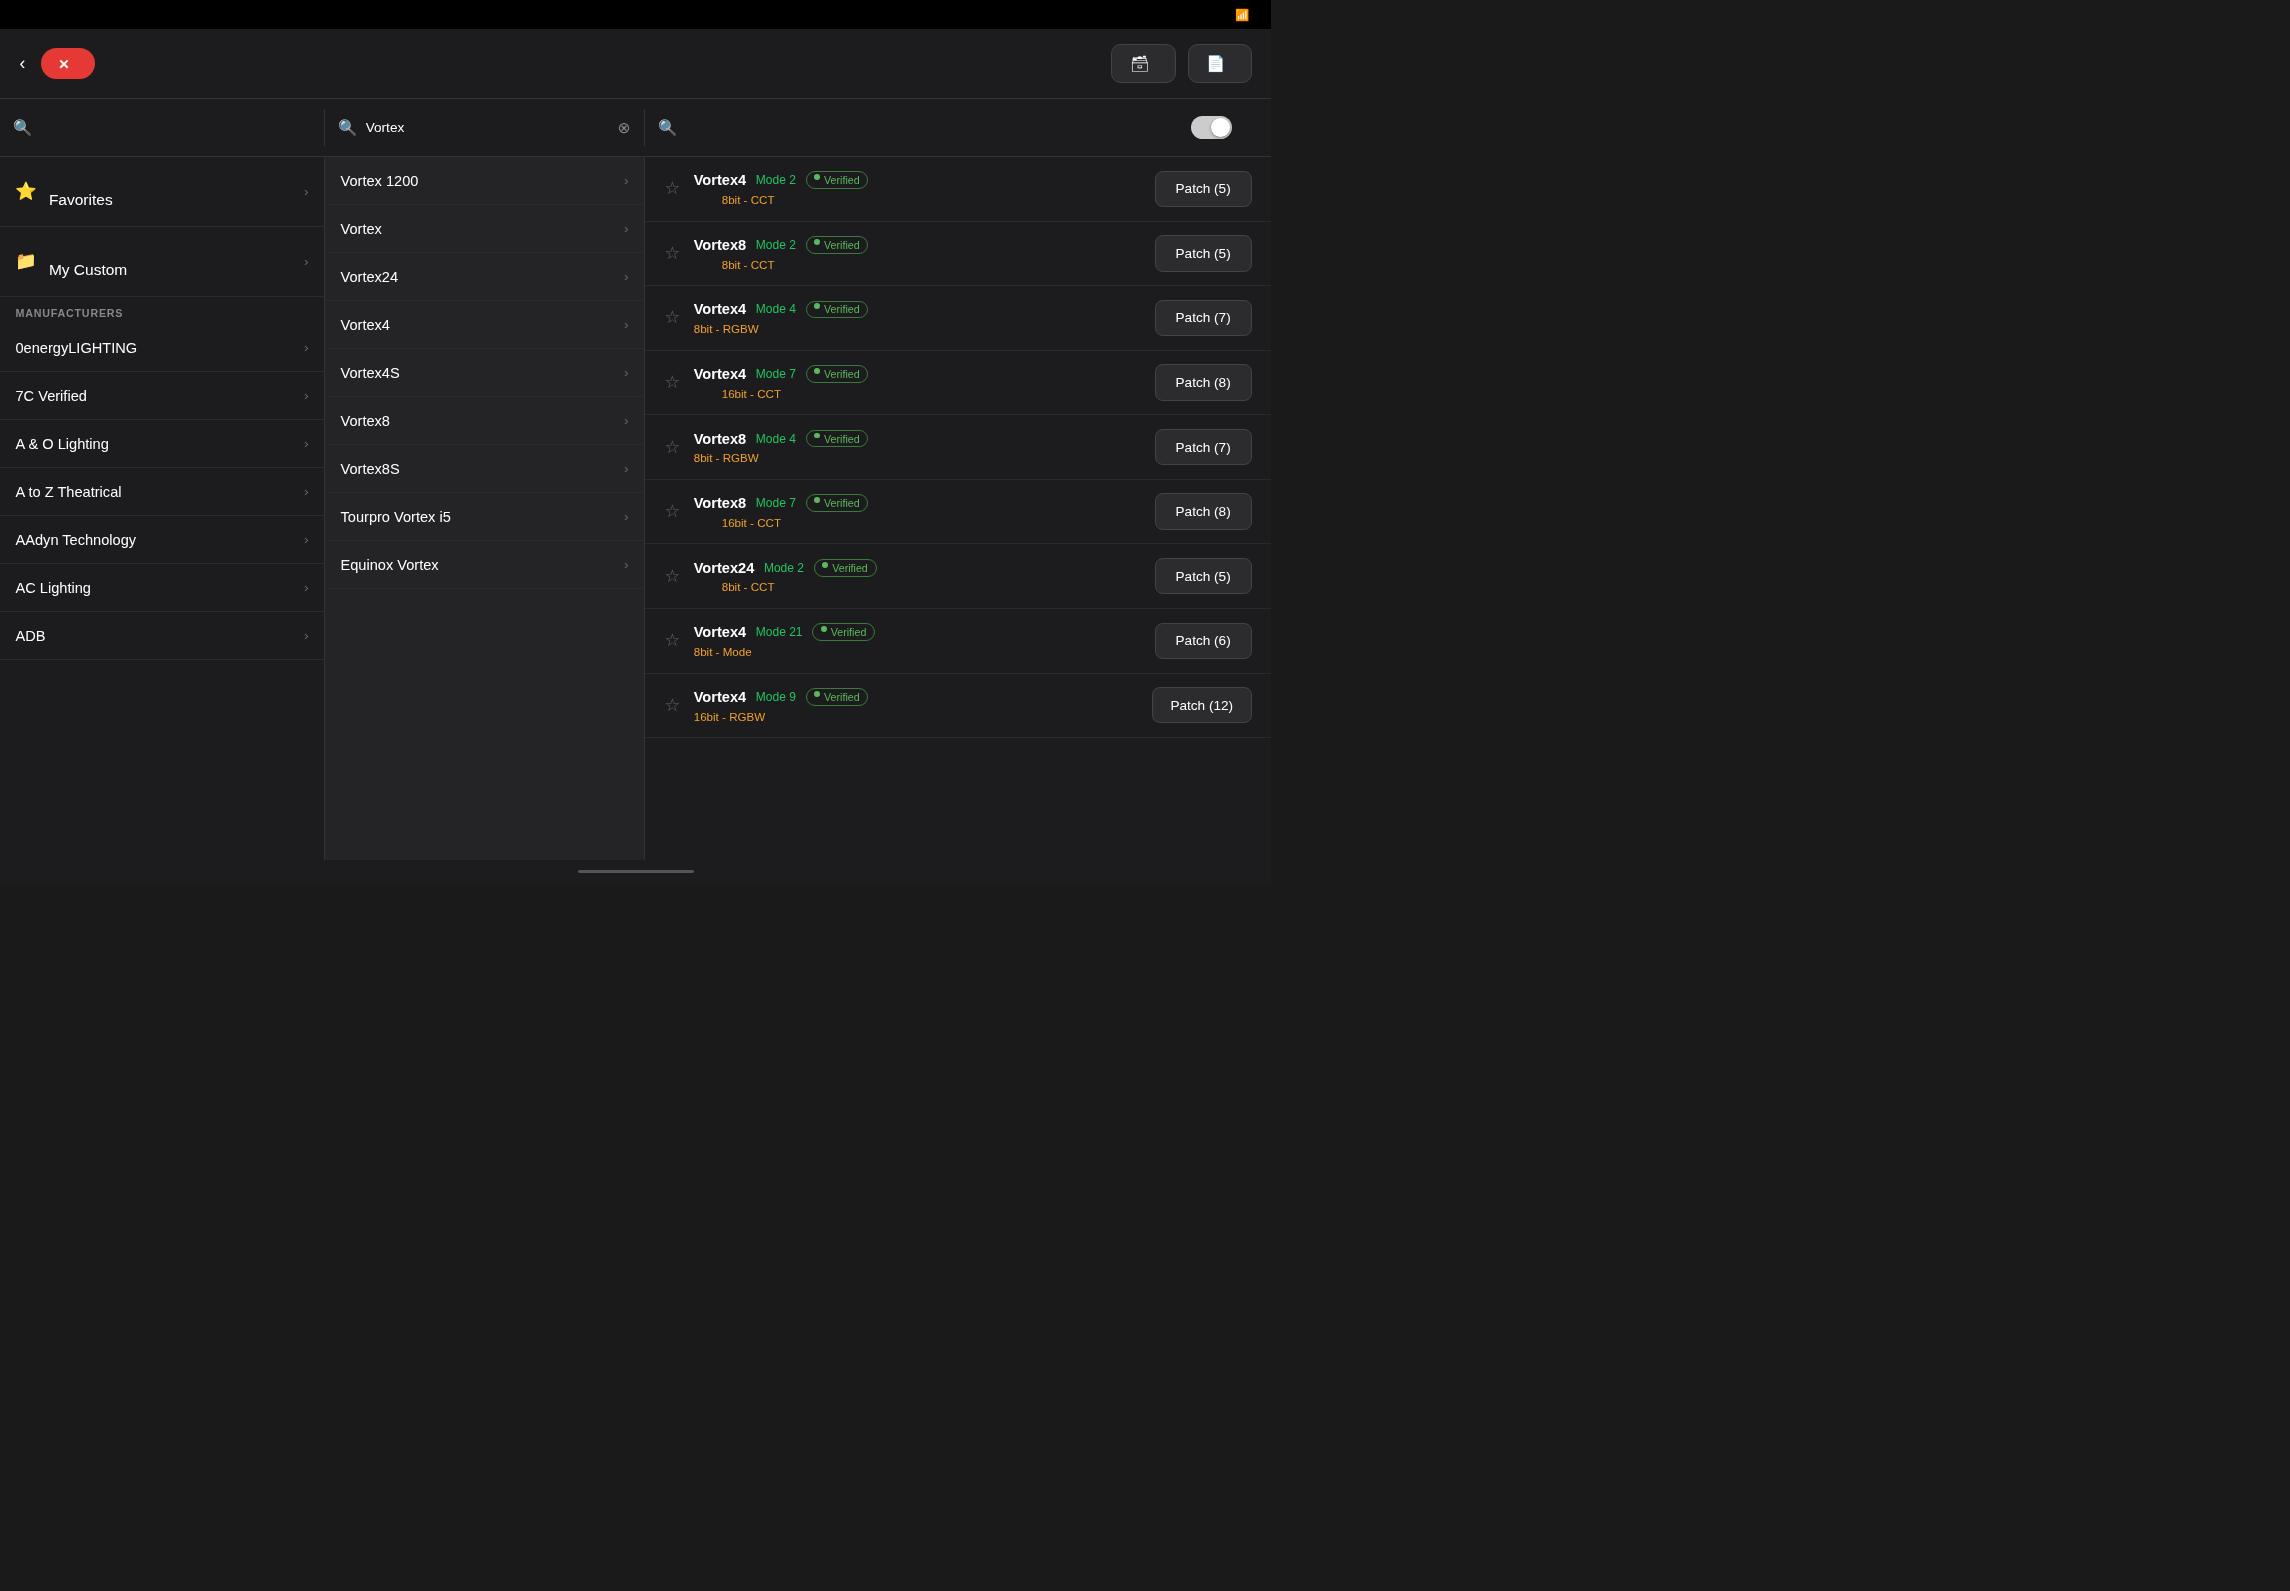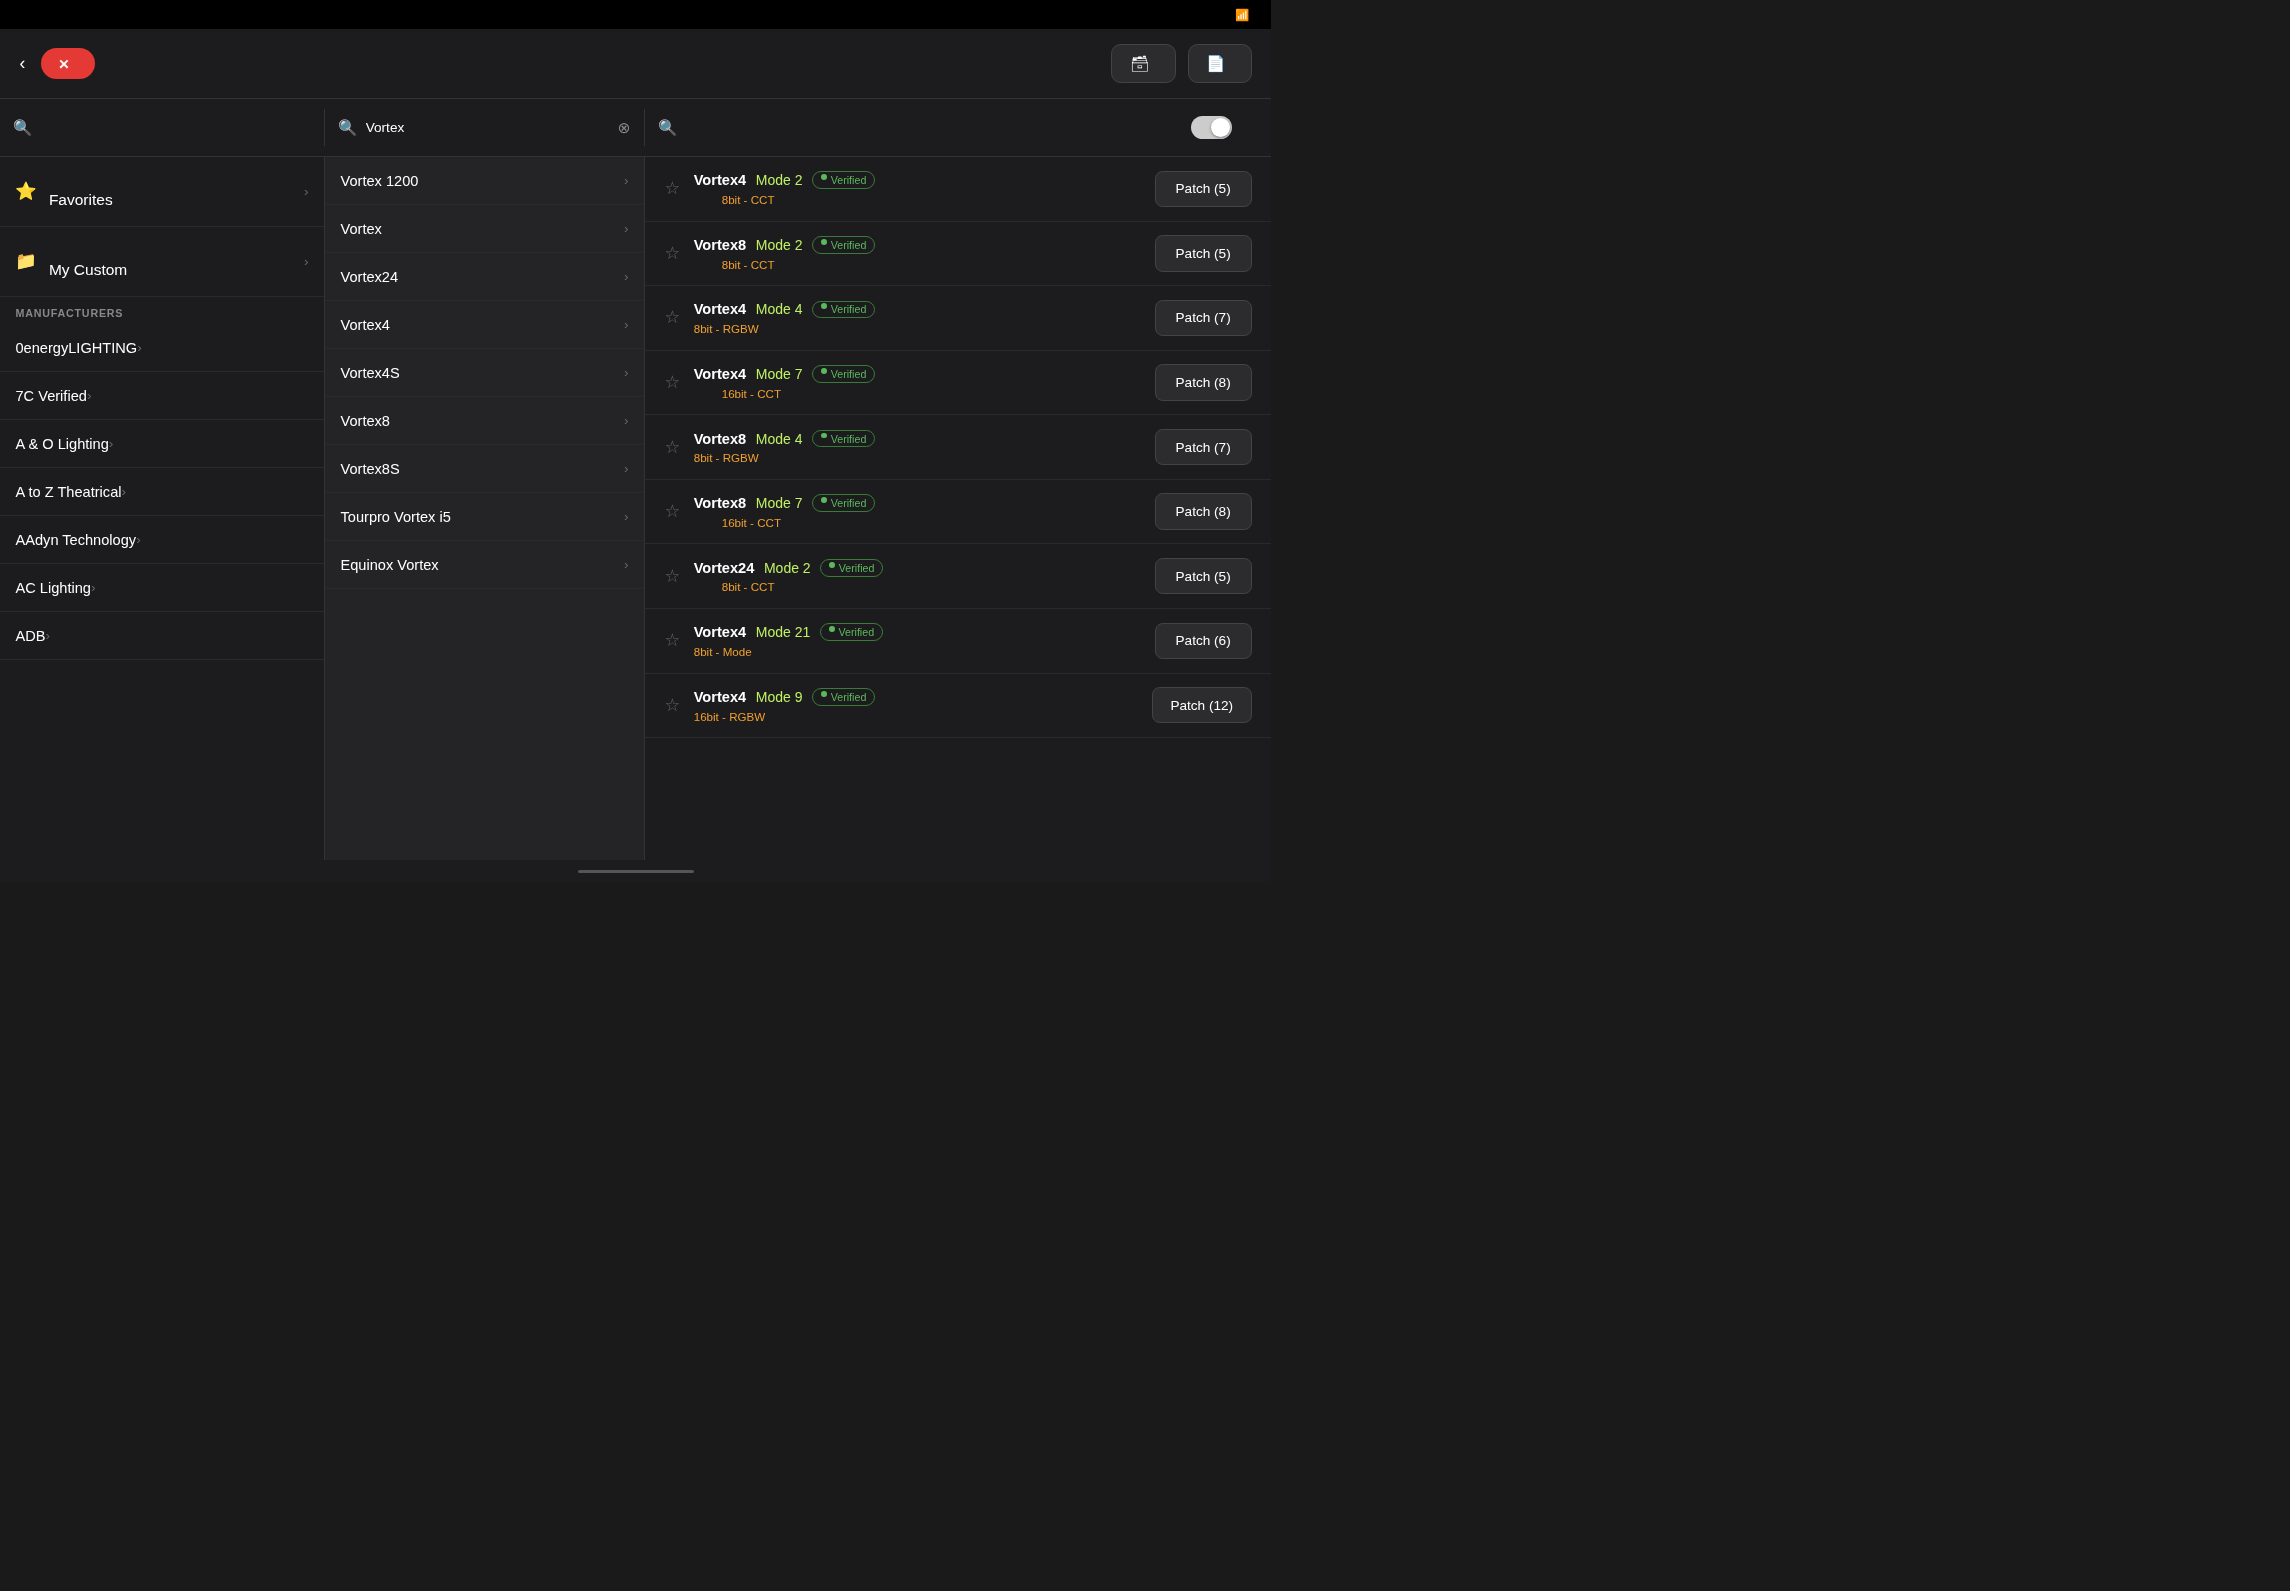--- a/index.html
+++ b/index.html
@@ -123,21 +123,21 @@
     .star-icon { font-size: 17.5px; }
     .folder-icon { font-size: 17.5px; }
     .chevron-right { color: #666; font-size: 13.6px; }
     .section-header {
       padding: 9.7px 15.5px 5.8px;
       font-size: 10.7px; font-weight: 700;
       color: #888; letter-spacing: 0.8px;
       text-transform: uppercase;
     }
     .manufacturer-item {
-      display: flex; align-items: center; 
+      display: flex; align-items: center; justify-content: space-between;
       padding: 15.5px 15.5px;
       border-bottom: 1px solid #2a2a2a;
       cursor: pointer;
     }
     .manufacturer-name { font-size: 14.6px; color: #fff; }
 
     
     .col-products {
       width: 320px;
       border-right: 1px solid #333;
@@ -168,21 +168,21 @@
     .mode-item {
       display: flex; align-items: center; justify-content: space-between;
       padding: 13.6px 19.4px;
       border-bottom: 1px solid #2a2a2a;
     }
     .mode-left { display: flex; align-items: center; gap: 13.6px; flex: 1; }
     .star-outline { color: #666; font-size: 17.5px; cursor: pointer; }
     .mode-info { flex: 1; }
     .mode-title-row { display: flex; align-items: center; gap: 9.7px; margin-bottom: 3.9px; }
     .fixture-name { font-size: 14.6px; font-weight: 600; color: #fff; }
-    .mode-name { font-size: 14px; color: #bef264; }
+    .mode-name { font-size: 12px; color: #22c55e; }
     .verified-badge {
       display: flex; gap: 3.9px;
       border: 1px solid #3a7a3a; border-radius: 11.6px;
       padding: 1.9px 7.8px; font-size: 10.7px; color: #5cb85c;
     }
     .verified-dot { width: 5.8px; height: 5.8px; background: #5cb85c; border-radius: 50%; }
     .mode-desc { font-size: 11.6px; }
     .desc-cct { color: #f0a030; margin-left: 28px; }
     .desc-rgbw { color: #f0a030; }
     .desc-gels { color: #f0a030; }

